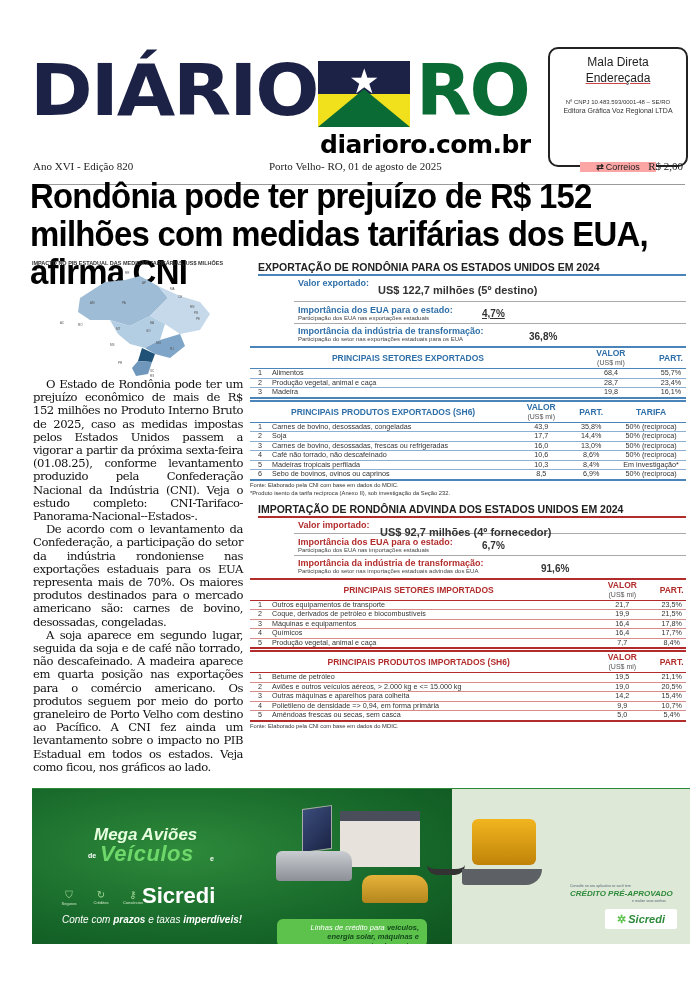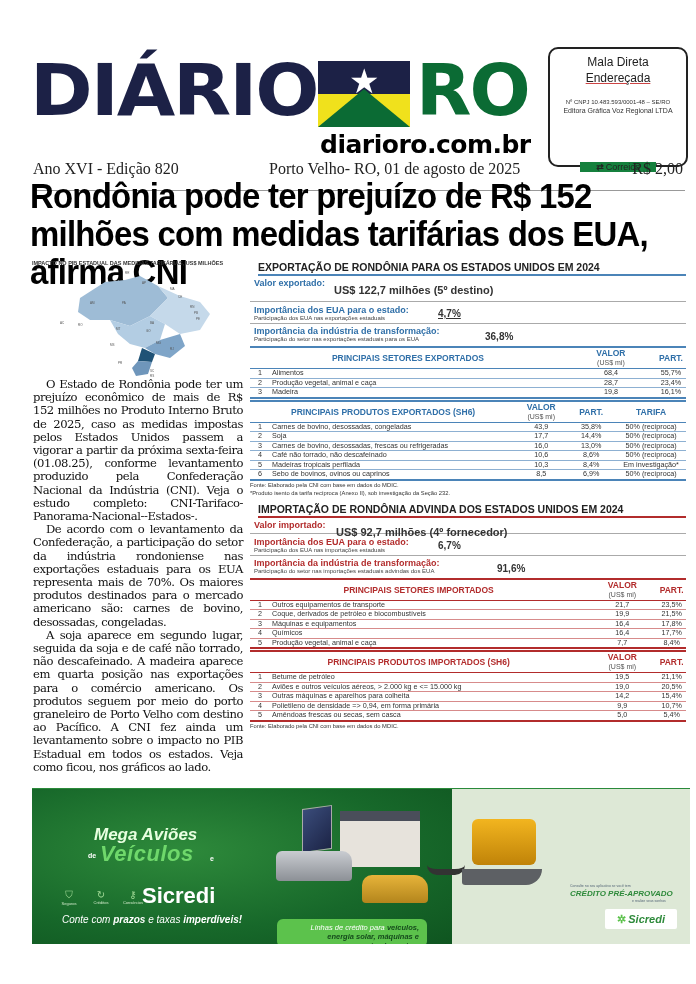--- a/index.html
+++ b/index.html
@@ -14,45 +14,45 @@
   .flag .tri { position: absolute; left: 0; bottom: 0; width: 0; height: 0; border-left: 46px solid transparent; border-right: 46px solid transparent; border-bottom: 38px solid #0b6b34; }
   .flag .star { position: absolute; left: 31px; top: 3px; color: #fff; font-size: 34px; line-height: 1; }
   .logo-ro { position: absolute; left: 386px; top: 10px; font-family: "DejaVu Sans", sans-serif; font-weight: bold; font-size: 72px; color: #0b6b34; line-height: 1; letter-spacing: -2px; }
   .logo-url { position: absolute; left: 290px; top: 86px; font-family: "DejaVu Sans", sans-serif; font-weight: bold; font-size: 25px; color: #000000; letter-spacing: -0.5px; }
 
   .stamp { position: absolute; left: 548px; top: 47px; width: 140px; height: 120px; border: 2px solid #222; border-radius: 10px; text-align: center; }
   .stamp .l1 { margin-top: 6px; font-size: 12px; font-family: "Liberation Sans Narrow","Liberation Sans", sans-serif; color: #222; }
   .stamp .l2 { font-size: 12px; color: #222; margin-top: 2px; text-decoration: underline; text-decoration-color: #c44; }
   .stamp .l3 { font-size: 6px; margin-top: 14px; color: #333; }
   .stamp .l4 { font-size: 7px; margin-top: 2px; color: #333; }
-  .stamp .l5 { position: absolute; bottom: -7px; left: 30px; right: 30px; background: #15803d; font-size: 9px; color: #222; }
+  .stamp .l5 { position: absolute; bottom: -7px; left: 30px; right: 30px; background: #fca5a5; font-size: 9px; color: #222; }
   .stamp .l5 .corr-icon { color: #222; font-weight: bold; margin-right: 2px; }
 
-  .dateline { position: absolute; left: 33px; top: 160px; width: 652px; font-family: "Liberation Serif", serif; font-size: 16px; color: #222; border-bottom: 1px solid #999; padding-bottom: 12px; }
+  .dateline { position: absolute; left: 33px; top: 160px; width: 652px; font-family: "Liberation Serif", serif; font-size: 11px; color: #222; border-bottom: 1px solid #999; padding-bottom: 12px; }
   .dateline .left { position: absolute; left: 0; top: 0; }
   .dateline .center { position: absolute; left: 236px; top: 0; }
   .dateline .right { position: absolute; right: 2px; top: 0; }
 
   .headline { position: absolute; left: 30px; top: 177px; width: 660px; font-family: "Liberation Sans Narrow","Liberation Sans", sans-serif; font-weight: bold; font-size: 35px; line-height: 38px; color: #000; letter-spacing: -0.8px; transform: scaleX(0.94); transform-origin: left; }
 
   
   .map-box { position: absolute; left: 32px; top: 260px; width: 210px; height: 118px; }
   .map-title { font-size: 5.5px; font-weight: bold; color: #333; }
   .map-svg { position: absolute; left: 18px; top: 8px; }
 
   
   .body-text { position: absolute; left: 33px; top: 378px; width: 210px; font-family: "DejaVu Serif", serif; font-size: 11.6px; line-height: 13.2px; text-align: justify; color: #111; letter-spacing: -0.45px; }
   .body-text p { text-indent: 13px; }
 
   
   .tables { position: absolute; left: 250px; top: 261px; width: 436px; font-size: 7px; color: #333; }
   .sec-title { font-size: 10.5px; font-weight: bold; color: #222; padding-bottom: 1px; margin-left: 8px; }
   .sec-title.exp { border-bottom: 2px solid #4b84b8; }
   .sec-title.imp { border-bottom: 2px solid #b22c2c; }
-  .kv { position: relative; border-bottom: 1px solid #aaa; }
+  .kv { position: relative; border-bottom: 1px solid #aaa; margin-left: 44px; }
   .kv .k { font-size: 9px; font-weight: bold; }
   .kv .sub { font-size: 6px; color: #444; }
   .kv .v { position: absolute; font-weight: bold; color: #333; }
   .exp-c { color: #2f6fa8; }
   .imp-c { color: #b22c2c; }
 
   table { width: 100%; border-collapse: collapse; }
   th { font-size: 8.5px; font-weight: bold; text-align: center; line-height: 10px; }
   th .u { font-weight: normal; font-size: 7px; display: block; color: #555; }
   td { font-size: 7.2px; line-height: 8.5px; padding: 0 2px; color: #333; }

